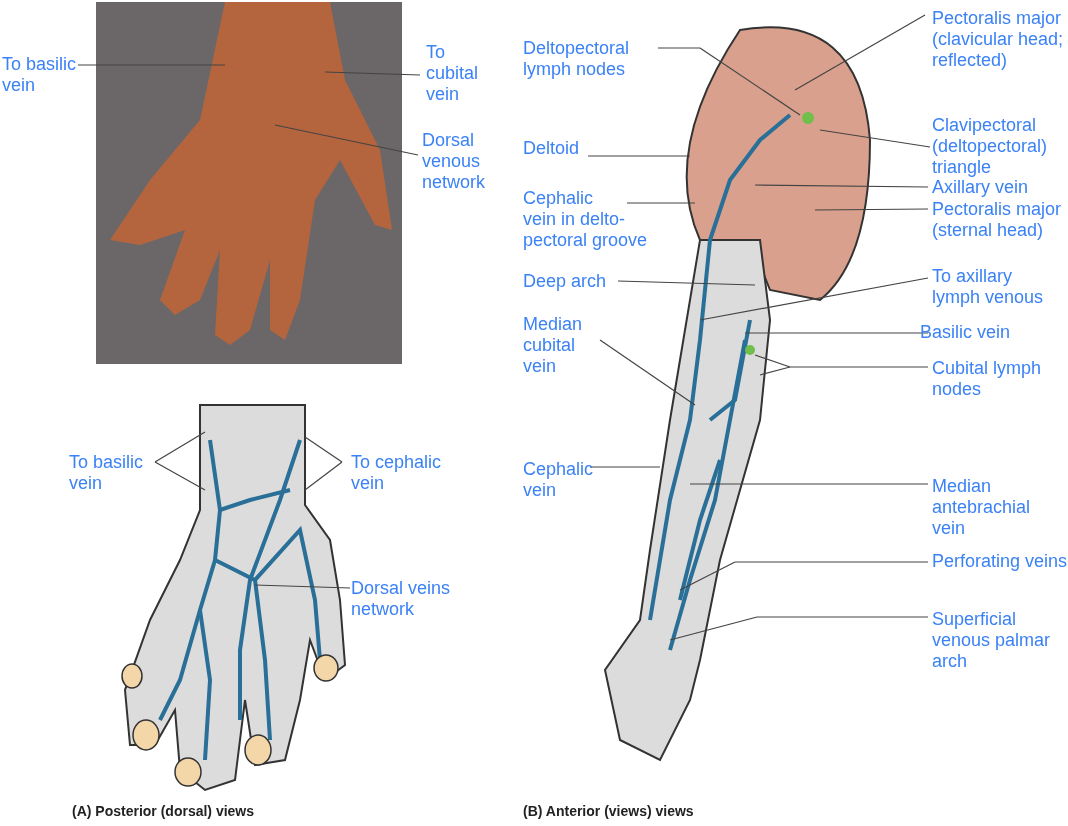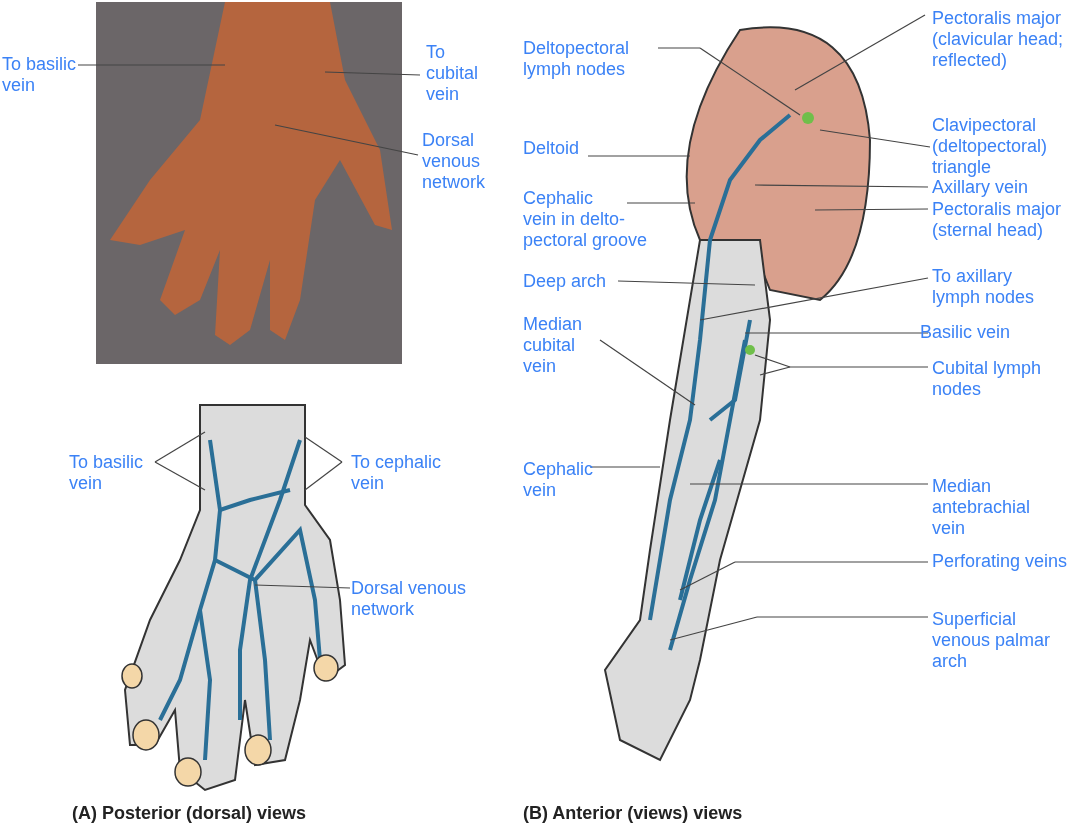--- a/index.html
+++ b/index.html
@@ -1,19 +1,19 @@
 <!DOCTYPE html>
 <html><head>
 <meta charset="utf-8">
 <style>
   html, body { margin:0; padding:0; background:#ffffff; }
   body { width:1068px; height:826px; position:relative; overflow:hidden;
          font-family:"Liberation Sans", sans-serif; color:#2b2b2b; }
   .lbl { position:absolute; font-size:18px; line-height:21px; color:#3b82f6; white-space:pre; }
-  .caption { position:absolute; font-size:18px; font-weight:bold; color:#222;text-align:right; }
+  .caption { position:absolute; font-size:14px; font-weight:bold; color:#222;text-align:right; }
   svg.art { position:absolute; left:0; top:0; }
 </style>
 </head>
 <body>
 
 <svg class="art" width="1068" height="826">
 
   <g>
     <rect x="96" y="2" width="306" height="362" fill="#6b6668"></rect>
     <path d="M225 2 L330 2 L345 80 L380 150 L392 230 L375 225 L340 160 L315 200 L300 300 L285 340 L270 330 L270 260 L250 330 L230 345 L215 335 L220 250 L200 300 L175 315 L160 300 L185 230 L140 245 L110 240 L150 180 L200 120 Z" fill="#b5653e"></path>
@@ -89,21 +89,21 @@
 <div class="lbl" style="left:426px;top:42px">To
 cubital
 vein</div>
 <div class="lbl" style="left:422px;top:130px">Dorsal
 venous
 network</div>
 <div class="lbl" style="left:69px;top:452px">To basilic
 vein</div>
 <div class="lbl" style="left:351px;top:452px">To cephalic
 vein</div>
-<div class="lbl" style="left:351px;top:578px">Dorsal venous
+<div class="lbl" style="left:351px;top:578px">Dorsal veins
 network</div>
 <div class="caption" style="left:72px;top:803px">(A) Posterior (dorsal) views</div>
 
 <div class="lbl" style="left:523px;top:38px">Deltopectoral
 lymph nodes</div>
 <div class="lbl" style="left:523px;top:138px">Deltoid</div>
 <div class="lbl" style="left:523px;top:188px">Cephalic
 vein in delto-
 pectoral groove</div>
 <div class="lbl" style="left:523px;top:271px">Deep arch</div>
@@ -116,21 +116,21 @@
 <div class="lbl" style="left:932px;top:8px">Pectoralis major
 (clavicular head;
 reflected)</div>
 <div class="lbl" style="left:932px;top:115px">Clavipectoral
 (deltopectoral)
 triangle</div>
 <div class="lbl" style="left:932px;top:177px">Axillary vein</div>
 <div class="lbl" style="left:932px;top:199px">Pectoralis major
 (sternal head)</div>
 <div class="lbl" style="left:932px;top:266px">To axillary
-lymph nodes</div>
+lymph venous</div>
 <div class="lbl" style="left:920px;top:322px">Basilic vein</div>
 <div class="lbl" style="left:932px;top:358px">Cubital lymph
 nodes</div>
 <div class="lbl" style="left:932px;top:476px">Median
 antebrachial
 vein</div>
 <div class="lbl" style="left:932px;top:551px">Perforating veins</div>
 <div class="lbl" style="left:932px;top:609px">Superficial
 venous palmar
 arch</div>

